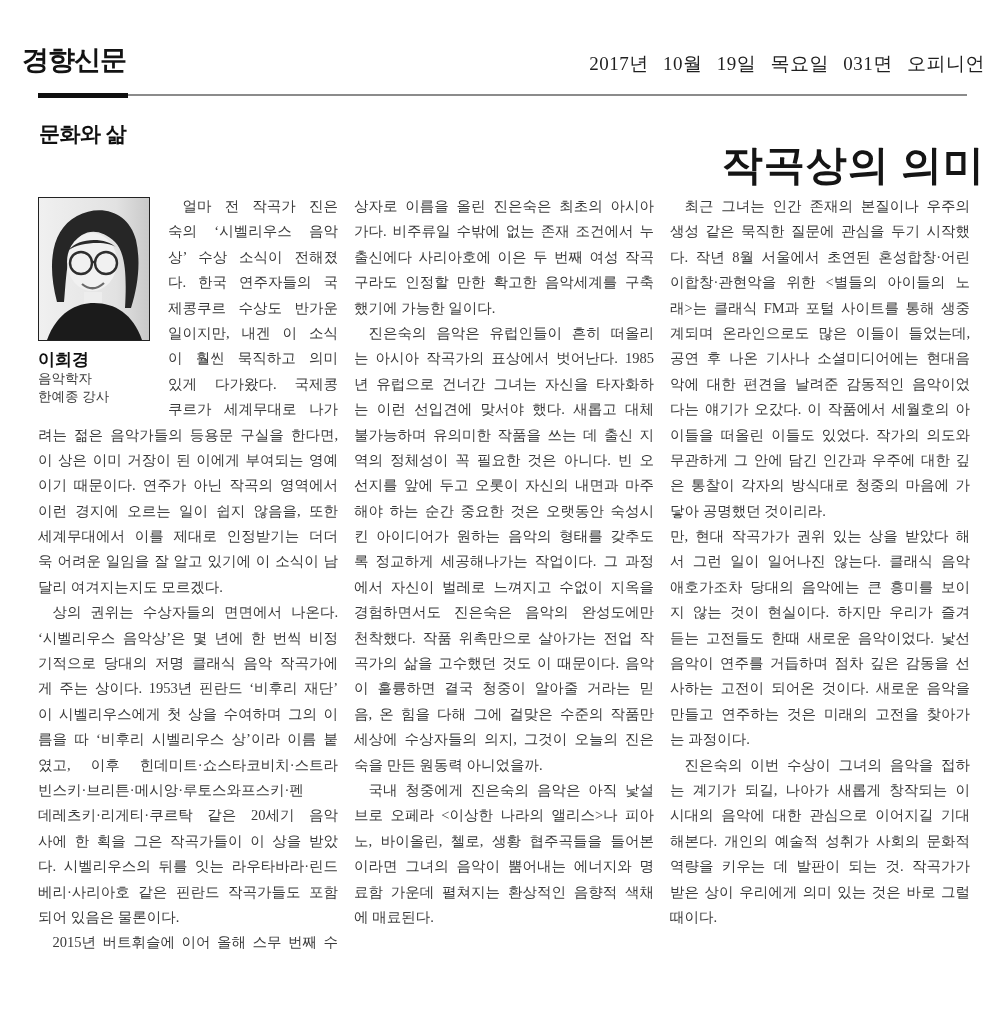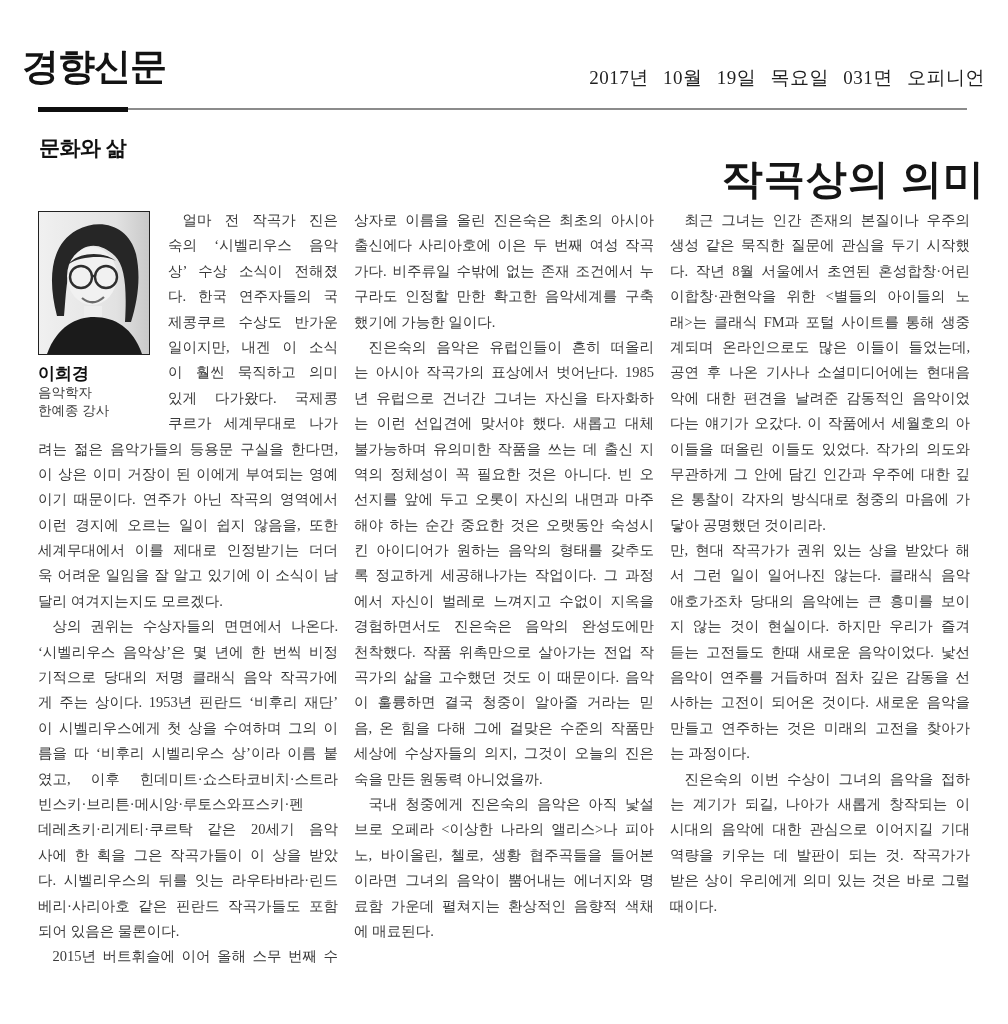--- a/index.html
+++ b/index.html
@@ -13,21 +13,21 @@
   .page { padding: 42px 0 0 38px; }
 
   
   .masthead {
     width: 947px;
     display: flex; justify-content: space-between; align-items: flex-end;
   }
   .logo {
     margin-left: -16px;
     font-family: "Liberation Sans", sans-serif;
-    font-weight: bold; font-size: 37px; letter-spacing: -1px;
+    font-weight: bold; font-size: 27px; letter-spacing: -1px;
     color: #131313;
   }
   .dateline {
     font-size: 19px; color: #1f1f1f;
     word-spacing: 9px; letter-spacing: 0.5px;
     padding-bottom: 1px;
   }
 
   
   .rule { position: relative; width: 947px; height: 5px; margin-top: 15px; }
@@ -154,22 +154,22 @@
         <div class="line">데레츠키·리게티·쿠르탁 같은 20세기 음악</div>
         <div class="line">사에 한 획을 그은 작곡가들이 이 상을 받았</div>
         <div class="line">다. 시벨리우스의 뒤를 잇는 라우타바라·린드</div>
         <div class="line">베리·사리아호 같은 핀란드 작곡가들도 포함</div>
         <div class="line para-end">되어 있음은 물론이다.</div>
         <div class="line indent">2015년 버트휘슬에 이어 올해 스무 번째 수</div>
       </div>
 
     <div class="col">
         <div class="line">상자로 이름을 올린 진은숙은 최초의 아시아</div>
+        <div class="line">가다. 비주류일 수밖에 없는 존재 조건에서 누</div>
         <div class="line">출신에다 사리아호에 이은 두 번째 여성 작곡</div>
-        <div class="line">가다. 비주류일 수밖에 없는 존재 조건에서 누</div>
         <div class="line">구라도 인정할 만한 확고한 음악세계를 구축</div>
         <div class="line para-end">했기에 가능한 일이다.</div>
         <div class="line indent">진은숙의 음악은 유럽인들이 흔히 떠올리</div>
         <div class="line">는 아시아 작곡가의 표상에서 벗어난다. 1985</div>
         <div class="line">년 유럽으로 건너간 그녀는 자신을 타자화하</div>
         <div class="line">는 이런 선입견에 맞서야 했다. 새롭고 대체</div>
         <div class="line">불가능하며 유의미한 작품을 쓰는 데 출신 지</div>
         <div class="line">역의 정체성이 꼭 필요한 것은 아니다. 빈 오</div>
         <div class="line">선지를 앞에 두고 오롯이 자신의 내면과 마주</div>
         <div class="line">해야 하는 순간 중요한 것은 오랫동안 숙성시</div>
@@ -210,19 +210,20 @@
         <div class="line">애호가조차 당대의 음악에는 큰 흥미를 보이</div>
         <div class="line">지 않는 것이 현실이다. 하지만 우리가 즐겨</div>
         <div class="line">듣는 고전들도 한때 새로운 음악이었다. 낯선</div>
         <div class="line">음악이 연주를 거듭하며 점차 깊은 감동을 선</div>
         <div class="line">사하는 고전이 되어온 것이다. 새로운 음악을</div>
         <div class="line">만들고 연주하는 것은 미래의 고전을 찾아가</div>
         <div class="line para-end">는 과정이다.</div>
         <div class="line indent">진은숙의 이번 수상이 그녀의 음악을 접하</div>
         <div class="line">는 계기가 되길, 나아가 새롭게 창작되는 이</div>
         <div class="line">시대의 음악에 대한 관심으로 이어지길 기대</div>
+        <div class="line">해본다. 개인의 예술적 성취가 사회의 문화적</div>
         <div class="line">역량을 키우는 데 발판이 되는 것. 작곡가가</div>
         <div class="line">받은 상이 우리에게 의미 있는 것은 바로 그럴</div>
         <div class="line para-end">때이다.</div>
       </div>
 
   </div>
 </div>
 
 </body></html>

